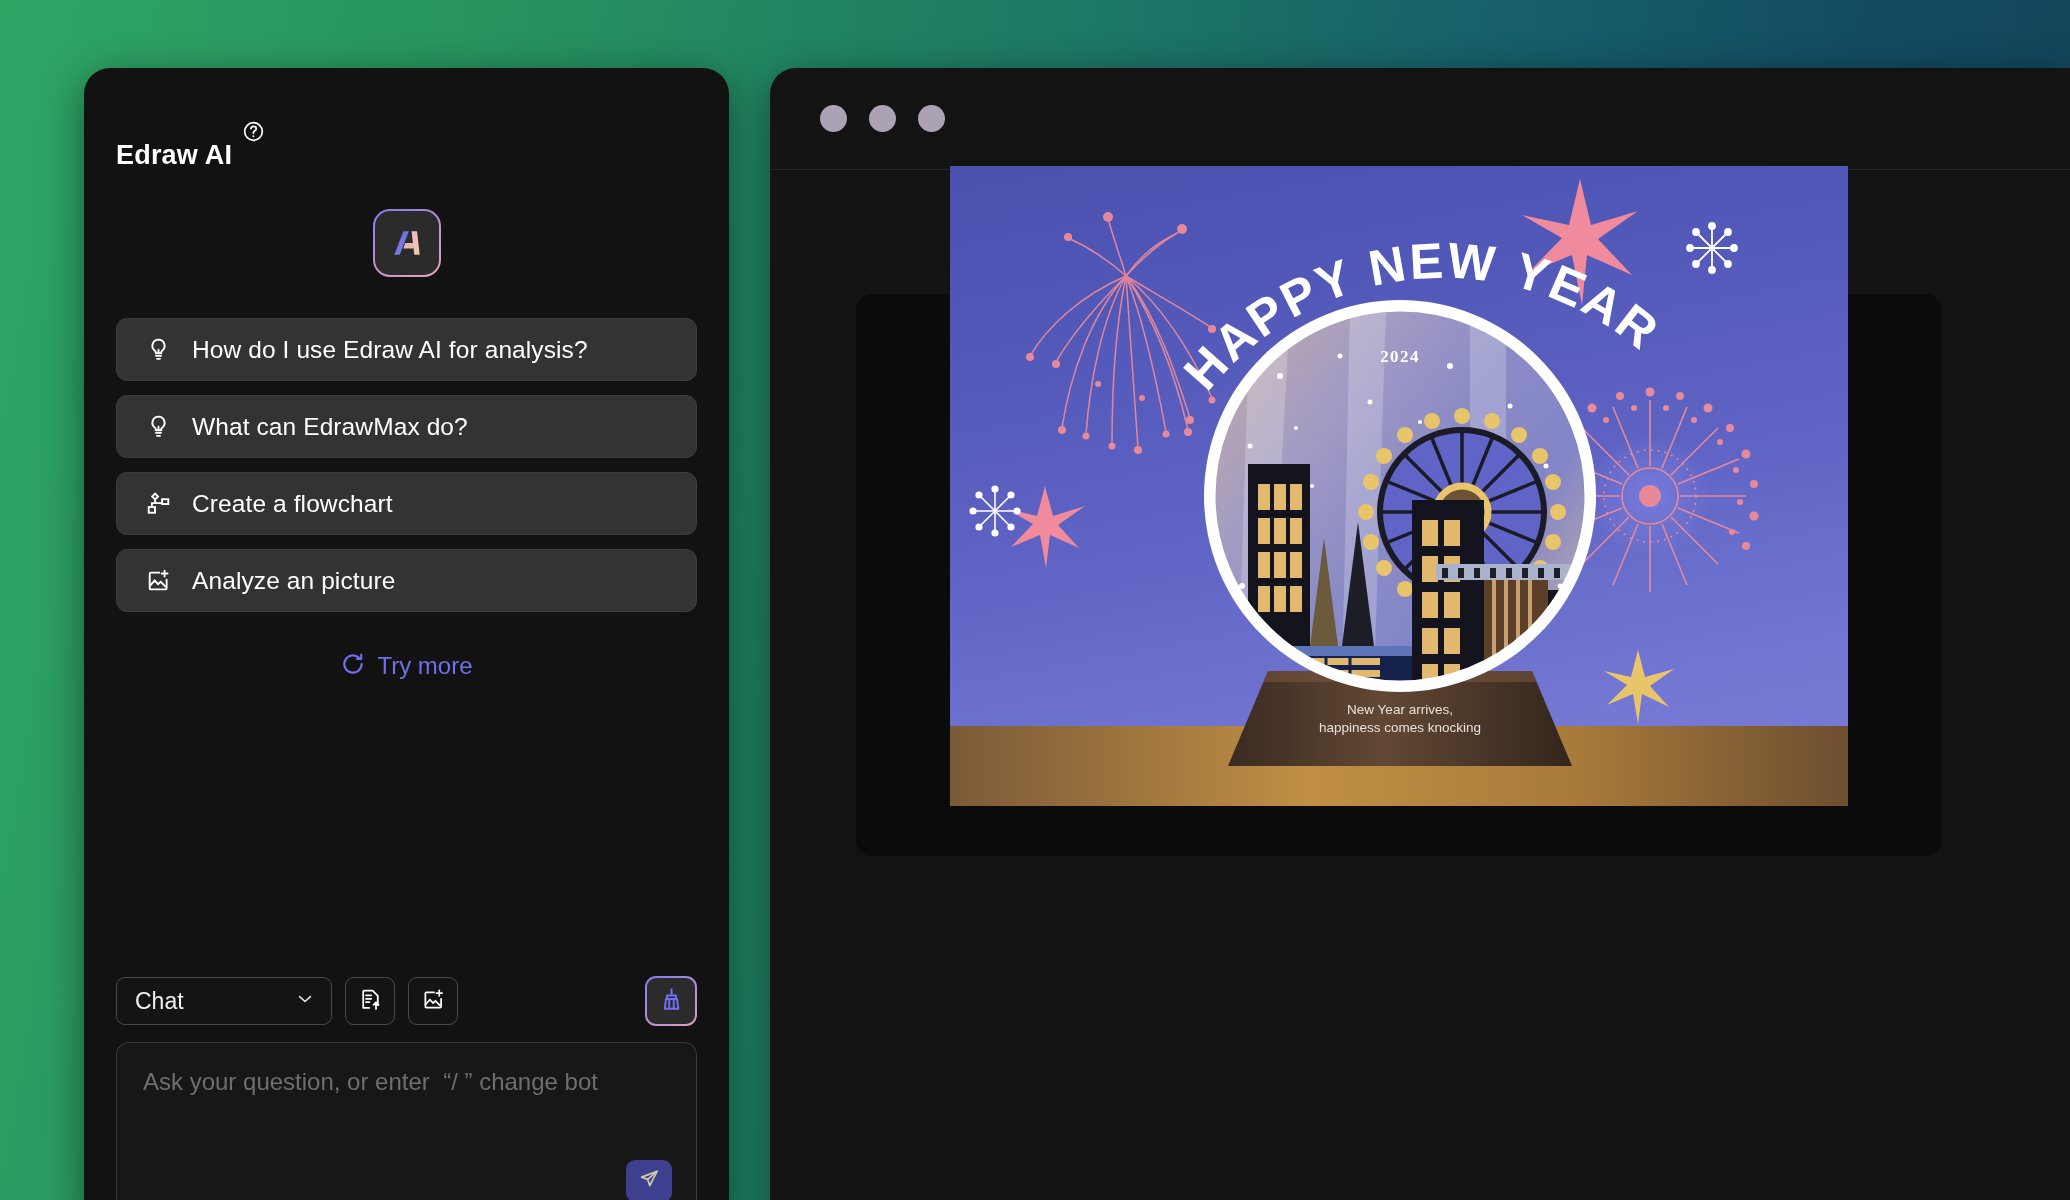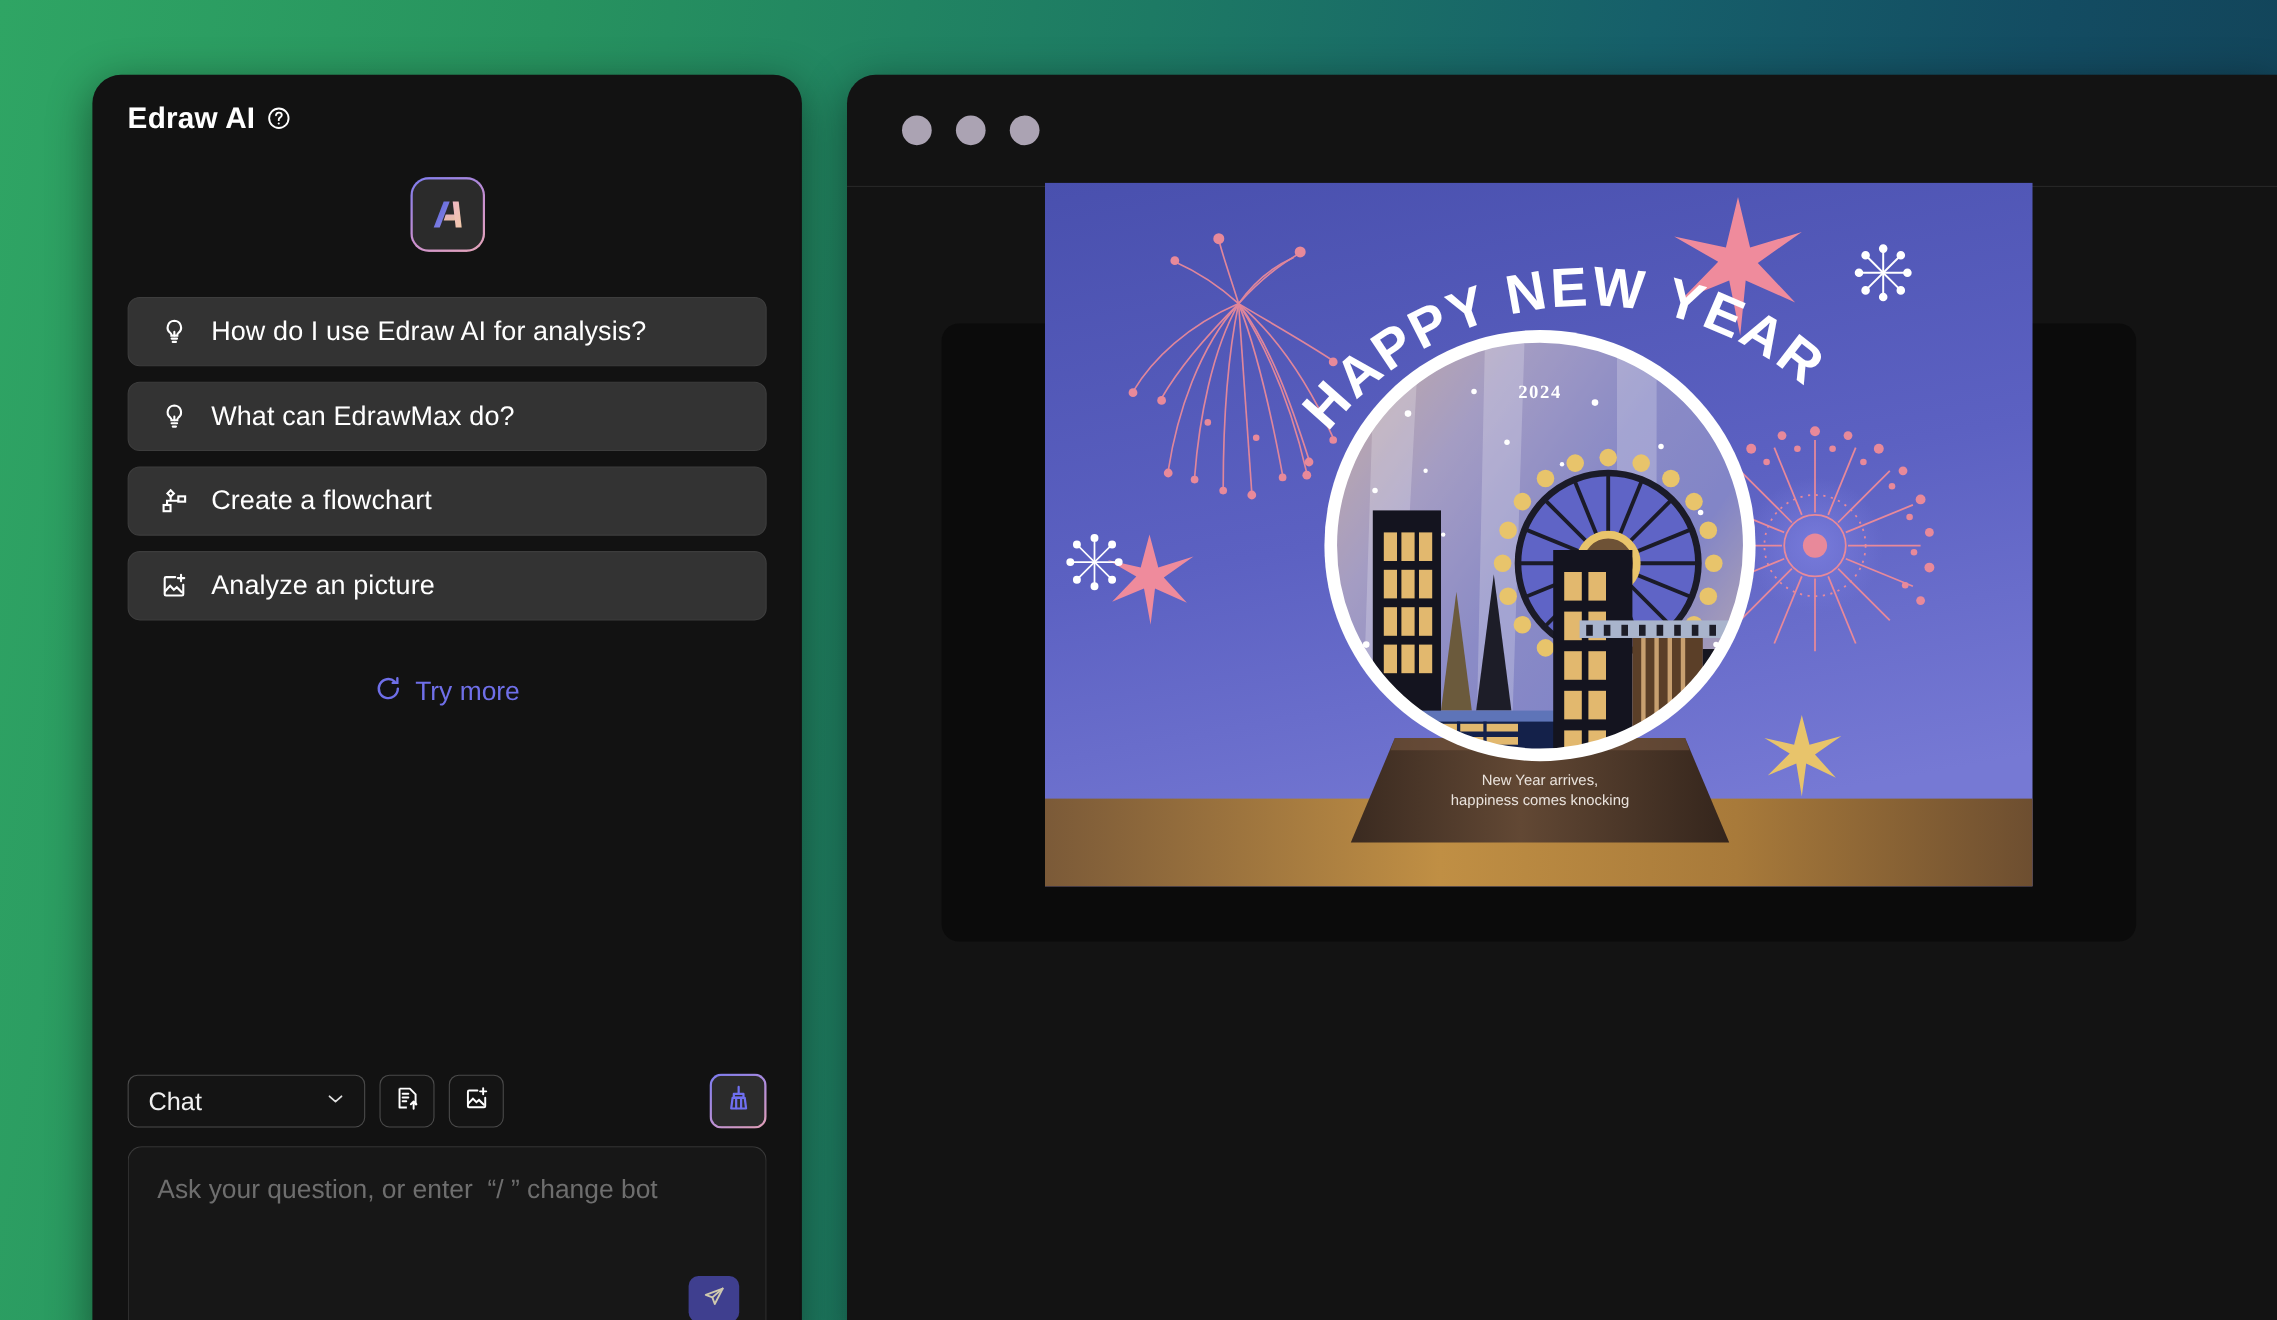--- a/index.html
+++ b/index.html
@@ -20,21 +20,21 @@
     background: #121212;
     border-radius: 26px 26px 0 0;
     box-shadow: 0 10px 40px rgba(0,0,0,.45);
     overflow: hidden;
   }
   #panel-header {
     display: flex; align-items: center; gap: 10px;
     padding: 24px 0 0 32px;
   }
   #panel-title {
-    color: #fff; font-size: 27px; font-weight: bold; letter-spacing: .2px;
+    color: #fff; font-size: 27px; font-weight: bold; letter-spacing: .2px; margin-top: 48px;
   }
   .help-icon { width: 23px; height: 23px; flex: 0 0 auto; }
   #brand-logo-wrap {
     display: flex; justify-content: center; margin-top: 38px;
   }
   #brand-logo {
     width: 68px; height: 68px; border-radius: 17px;
     background: #2b2b2b;
     border: 2px solid transparent;
     background-image: linear-gradient(#2b2b2b,#2b2b2b), linear-gradient(150deg,#7b7bf0,#c88fd0 55%,#e6a6b8);
@@ -42,21 +42,21 @@
     display: flex; align-items: center; justify-content: center;
   }
   #suggestions { margin-top: 40px; padding: 1px 32px; display: flex; flex-direction: column; gap: 14px; }
   .suggestion {
     height: 63px; background: #333333; border-radius: 11px;
     display: flex; align-items: center; gap: 20px; padding-left: 28px;
     cursor: pointer; border: 1px solid #3d3d3d;
   }
   .suggestion-label { color: #ffffff; font-size: 24.5px; letter-spacing: .1px; }
   .sg-icon { width: 27px; height: 27px; flex: 0 0 auto; }
-  #try-more-row { display: flex; justify-content: center; margin-top: 48px; }
+  #try-more-row { display: flex; justify-content: center; margin-top: 38px; }
   #try-more { display: flex; align-items: center; gap: 11px; cursor: pointer; }
   #try-more-label { color: #6f6fe8; font-size: 24px; }
   
   #composer { position: absolute; left: 0; right: 0; bottom: 0; padding: 0 32px 0 32px; }
   #composer-toolbar { display: flex; align-items: center; gap: 13px; padding-bottom: 16px; }
   #mode-select {
     width: 216px; height: 48px; background: #141414;
     border: 1px solid #4a4a4a; border-radius: 9px;
     display: flex; align-items: center; justify-content: space-between;
     padding: 0 16px 0 18px; cursor: pointer;

